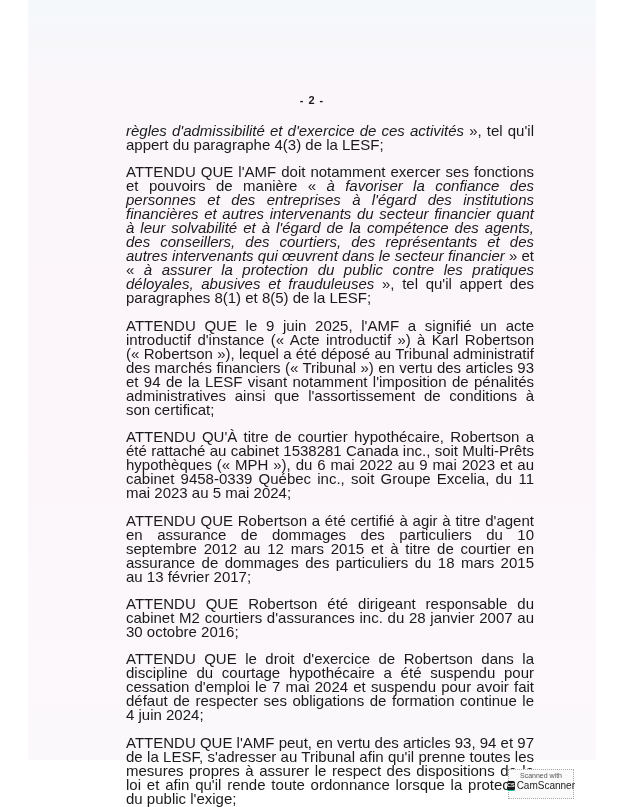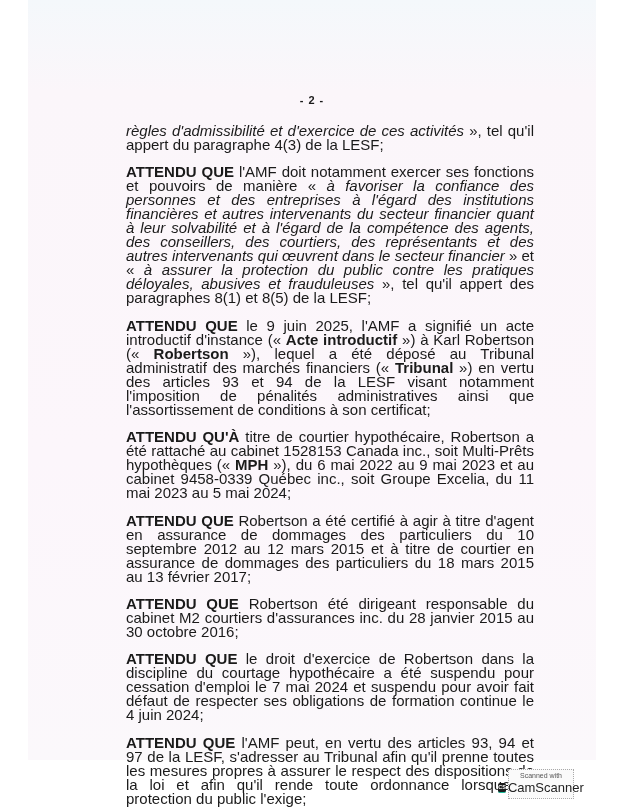--- a/index.html
+++ b/index.html
@@ -16,50 +16,50 @@
   }
   .page-number {
     position: absolute; left: 0; width: 624px; top: 94px;
     text-align: center; font-size: 11px; font-weight: bold; letter-spacing: 1px;
   }
   .body-text {
     position: absolute; left: 126px; top: 124px; width: 408px;
     font-size: 15px; line-height: 14px;
   }
   .para { margin: 0 0 13.4px 0; text-align: justify; }
-  b { font-weight: bold; }
+  b { font-weight: normal; }
   i { font-style: italic; }
   .badge {
     position: absolute; left: 508px; top: 769px; width: 64px; height: 28px;
     border: 1px dotted #aaaaaa; background: #fafafa;
     font-size: 7px; color: #555; text-align: center;
   }
   .badge .line1 { margin-top: 2px; }
   .badge .line2 { display: flex; align-items: center; justify-content: center; margin-top: 1px; }
   .badge .cs-icon {
     width: 10px; height: 9px; background: #1a1a1a; color: #fff; border-radius: 2px;
     font-size: 5.5px; font-weight: bold; line-height: 9px; margin-right: 2px;
     border-bottom: 1px solid #19bc9c;
   }
-  .badge .brand { font-size: 13px; color: #222; }
+  .badge .brand { font-size: 10px; color: #222; }
 </style>
 </head>
 <body>
 
 <div class="page"></div>
 
 <div class="page-number">- 2 -</div>
 
 <div class="body-text" id="body-text">
     <p class="para"><i>règles d'admissibilité et d'exercice de ces activités</i><span> », tel qu'il appert du paragraphe 4(3) de la LESF;</span></p>
     <p class="para"><b>ATTENDU QUE</b><span> l'AMF doit notamment exercer ses fonctions et pouvoirs de manière « </span><i>à favoriser la confiance des personnes et des entreprises à l'égard des institutions financières et autres intervenants du secteur financier quant à leur solvabilité et à l'égard de la compétence des agents, des conseillers, des courtiers, des représentants et des autres intervenants qui œuvrent dans le secteur financier</i><span> » et « </span><i>à assurer la protection du public contre les pratiques déloyales, abusives et frauduleuses</i><span> », tel qu'il appert des paragraphes 8(1) et 8(5) de la LESF;</span></p>
     <p class="para"><b>ATTENDU QUE</b><span> le 9 juin 2025, l'AMF a signifié un acte introductif d'instance (« </span><b>Acte introductif</b><span> ») à Karl Robertson (« </span><b>Robertson</b><span> »), lequel a été déposé au Tribunal administratif des marchés financiers (« </span><b>Tribunal</b><span> ») en vertu des articles 93 et 94 de la LESF visant notamment l'imposition de pénalités administratives ainsi que l'assortissement de conditions à son certificat;</span></p>
-    <p class="para"><b>ATTENDU QU'À</b><span> titre de courtier hypothécaire, Robertson a été rattaché au cabinet 1528153 Canada inc., soit Multi-Prêts hypothèques (« </span><b>MPH</b><span> »), du 6 mai 2022 au 9 mai 2023 et au cabinet 9458-0339 Québec inc., soit Groupe Excelia, du 11 mai 2023 au 5 mai 2024;</span></p>
+    <p class="para"><b>ATTENDU QU'À</b><span> titre de courtier hypothécaire, Robertson a été rattaché au cabinet 1538281 Canada inc., soit Multi-Prêts hypothèques (« </span><b>MPH</b><span> »), du 6 mai 2022 au 9 mai 2023 et au cabinet 9458-0339 Québec inc., soit Groupe Excelia, du 11 mai 2023 au 5 mai 2024;</span></p>
     <p class="para"><b>ATTENDU QUE</b><span> Robertson a été certifié à agir à titre d'agent en assurance de dommages des particuliers du 10 septembre 2012 au 12 mars 2015 et à titre de courtier en assurance de dommages des particuliers du 18 mars 2015 au 13 février 2017;</span></p>
-    <p class="para"><b>ATTENDU QUE</b><span> Robertson été dirigeant responsable du cabinet M2 courtiers d'assurances inc. du 28 janvier 2015 au 30 octobre 2016;</span></p>
+    <p class="para"><b>ATTENDU QUE</b><span> Robertson été dirigeant responsable du cabinet M2 courtiers d'assurances inc. du 28 janvier 2007 au 30 octobre 2016;</span></p>
     <p class="para"><b>ATTENDU QUE</b><span> le droit d'exercice de Robertson dans la discipline du courtage hypothécaire a été suspendu pour cessation d'emploi le 7 mai 2024 et suspendu pour avoir fait défaut de respecter ses obligations de formation continue le 4 juin 2024;</span></p>
     <p class="para"><b>ATTENDU QUE</b><span> l'AMF peut, en vertu des articles 93, 94 et 97 de la LESF, s'adresser au Tribunal afin qu'il prenne toutes les mesures propres à assurer le respect des dispositions de la loi et afin qu'il rende toute ordonnance lorsque la protection du public l'exige;</span></p>
   </div>
 
 <div class="badge">
   <div class="line1">Scanned with</div>
   <div class="line2">
     <span class="cs-icon">CS</span>
     <span class="brand">CamScanner</span>
   </div>

